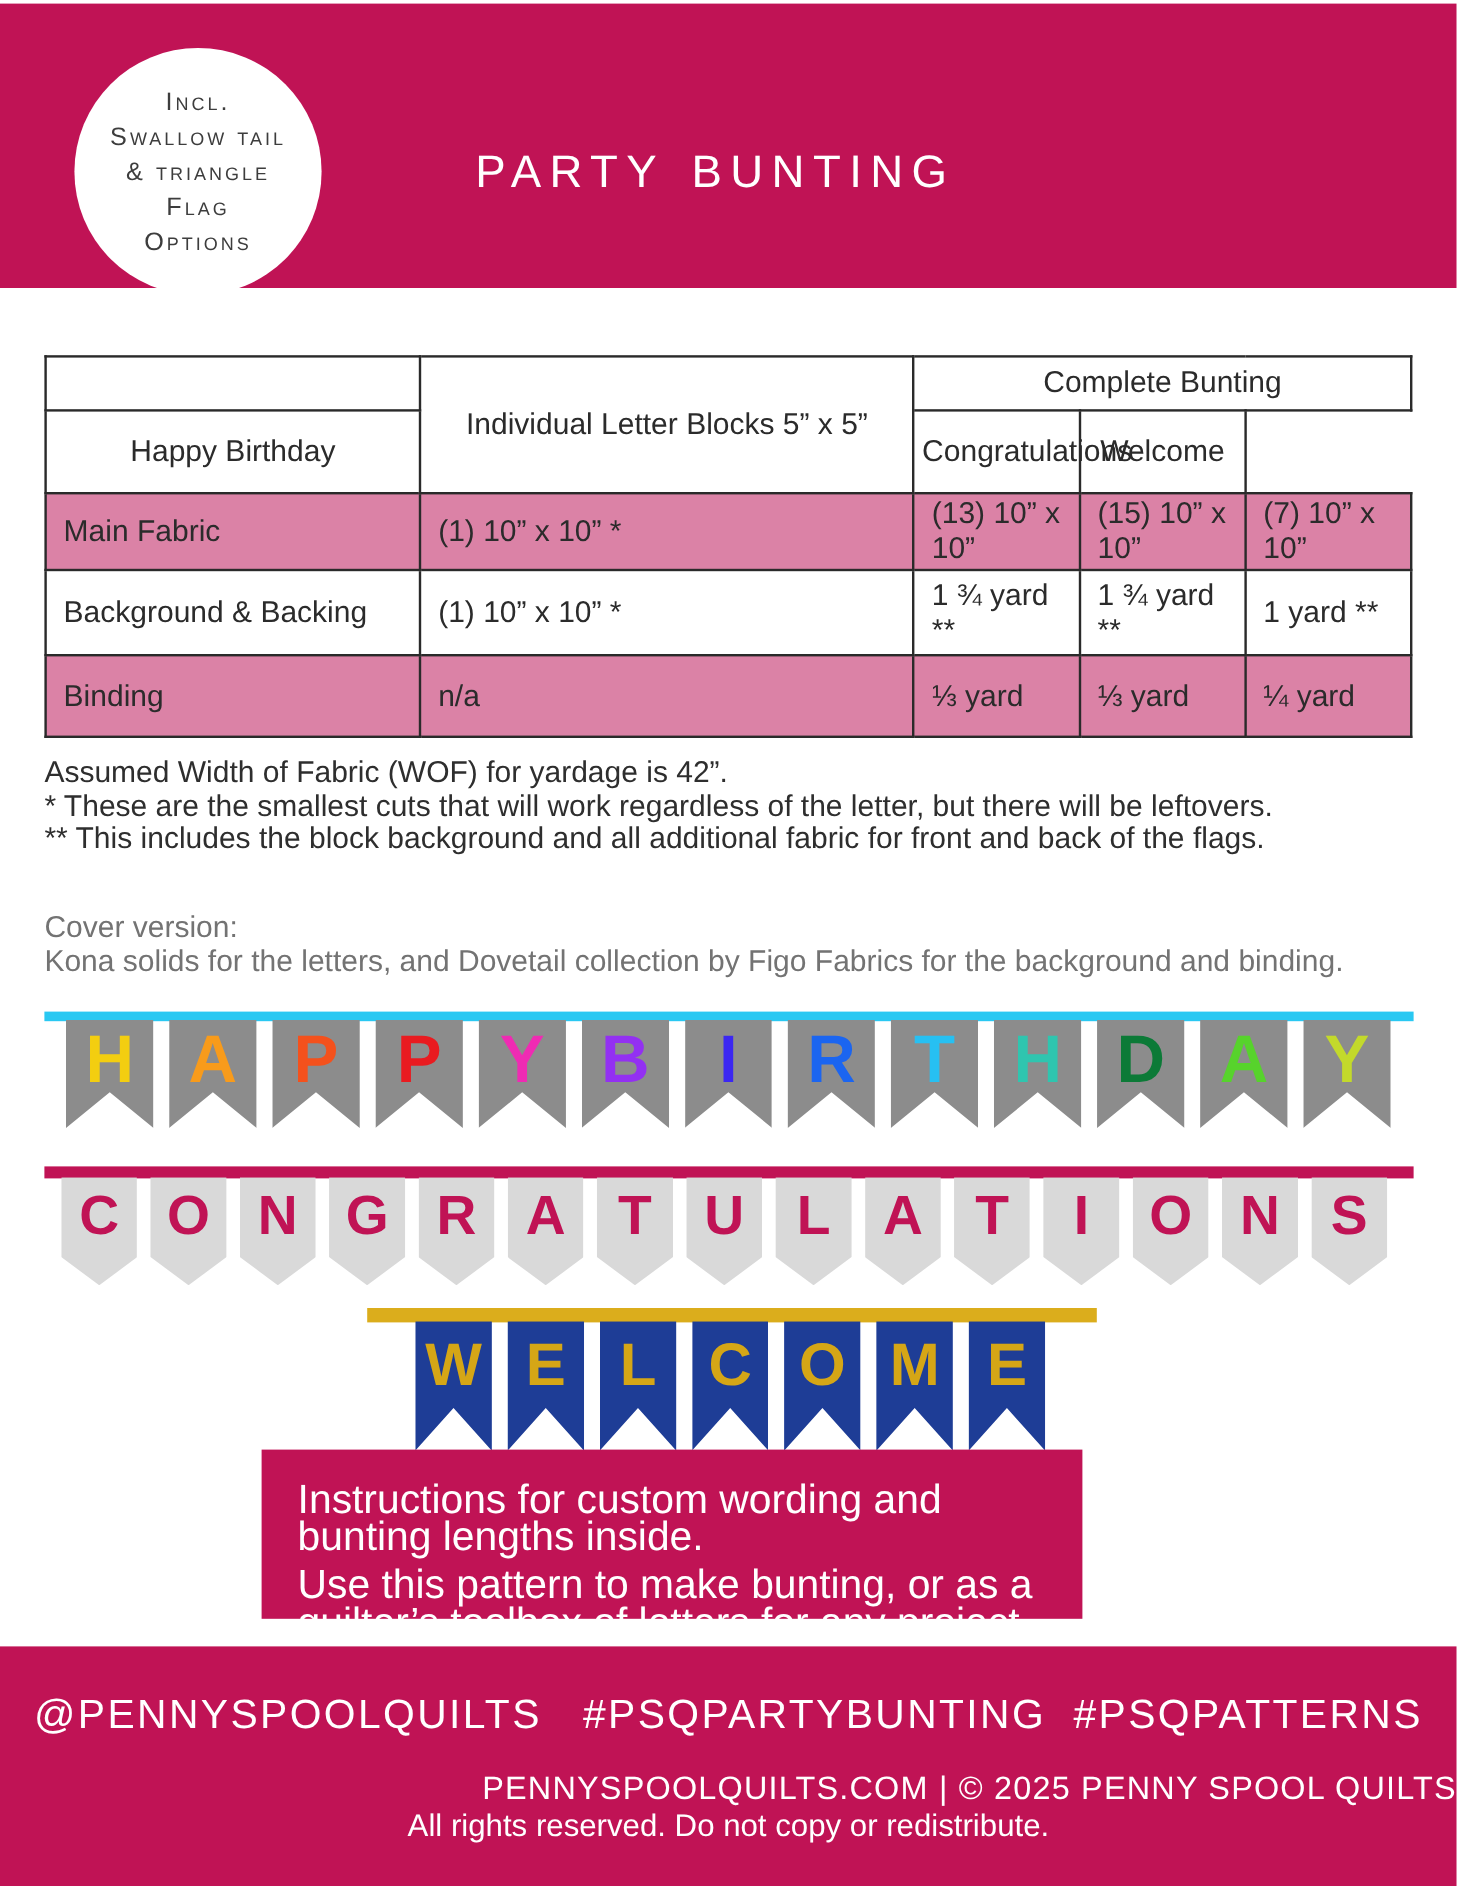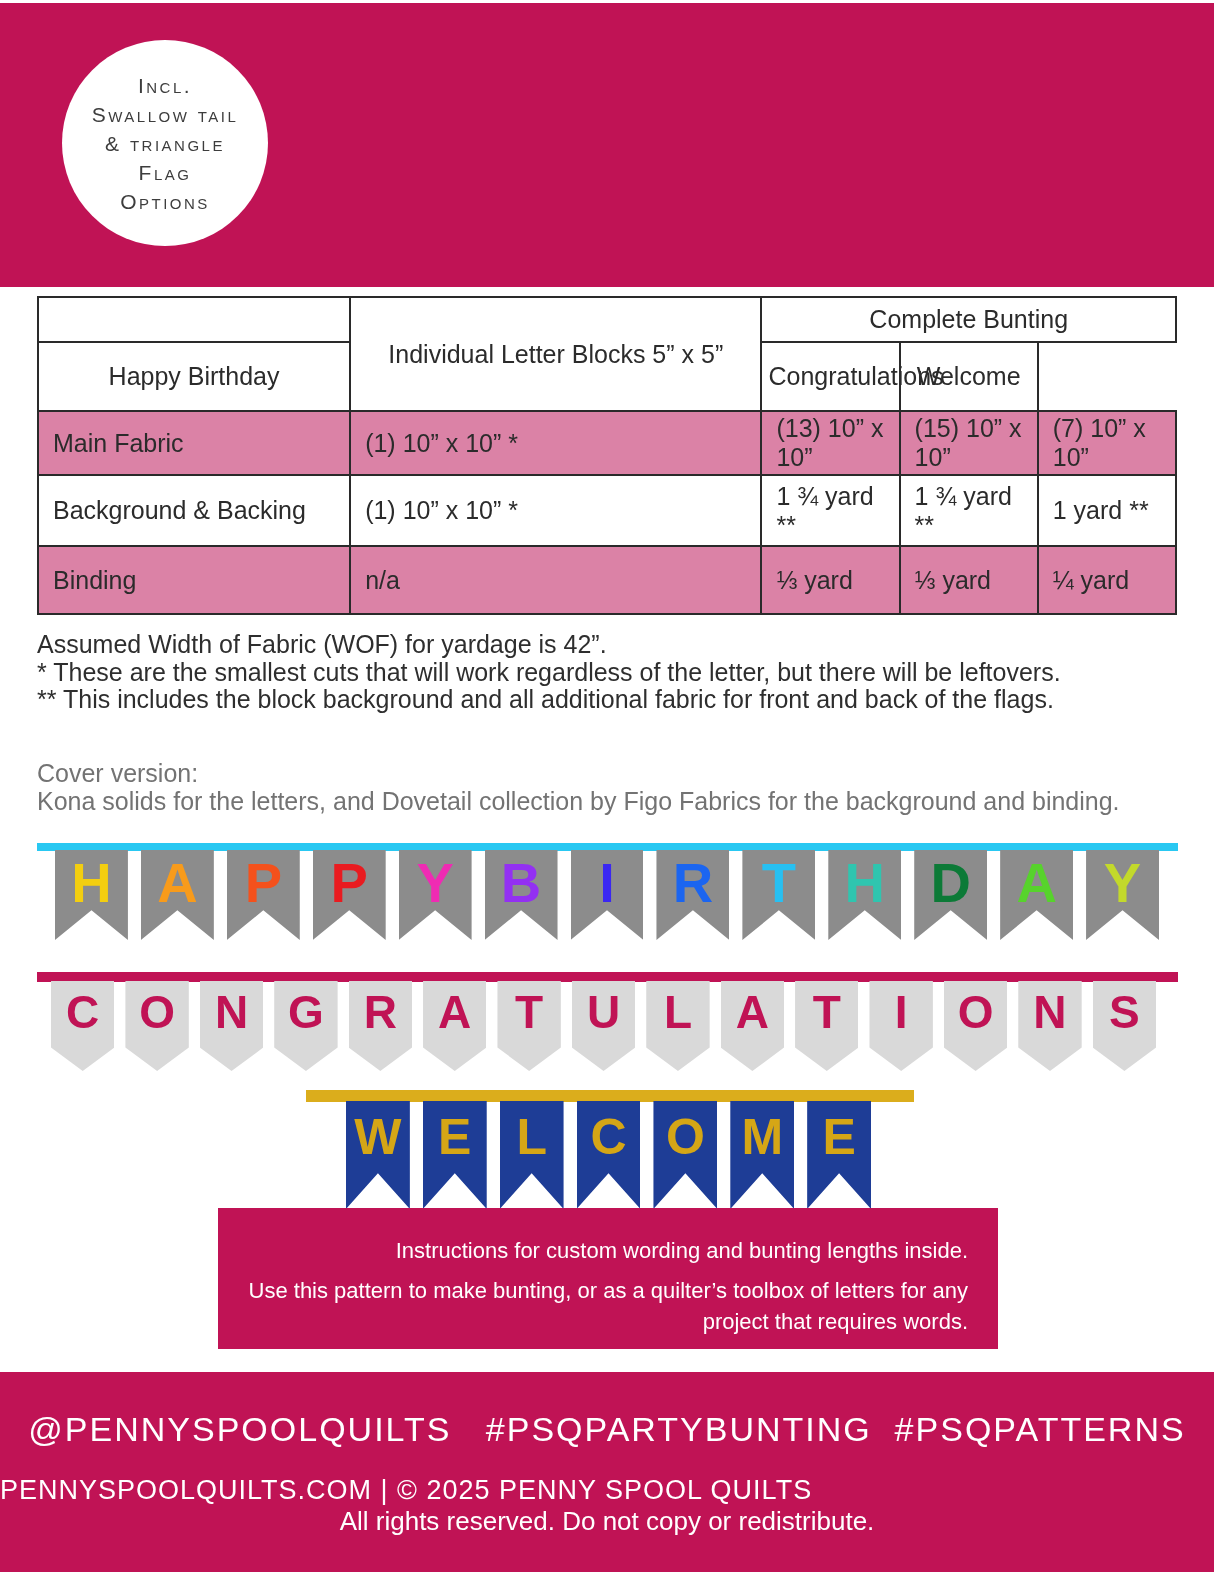--- a/index.html
+++ b/index.html
@@ -2,21 +2,21 @@
 <html><head>
 <meta charset="utf-8">
 <style>
   html,body { margin:0; padding:0; background:#ffffff; }
   .page {
     position:relative; width:1214px; height:1572px; overflow:hidden;
     font-family:"Liberation Sans", sans-serif; color:#2e2e2e; background:#ffffff;
   }
   
   .header-band {
-    position:absolute; left:0; right:0; top:3px; height:284px;
+    position:absolute; left:0; right:0; top:3px; height:237px;
     background:#C01355;
   }
   .badge {
     position:absolute; left:62px; top:37px; width:206px; height:206px;
     background:#ffffff; border-radius:50%;
     display:flex; flex-direction:column; align-items:center; justify-content:center;
     text-align:center; color:#3d3d3d;
   }
   .badge div {
     font-size:21px; letter-spacing:2.5px; line-height:29px;
@@ -77,57 +77,58 @@
   #banner-happy-birthday .flags { left:18px; top:7px; width:1104px; gap:13px; height:90px; }
   #banner-happy-birthday .flag { padding-top:5px; font-size:56px; }
   #banner-congratulations .rope { left:0; top:0; width:1141px; height:10px; }
   #banner-congratulations .flags { left:14px; top:9px; width:1105px; gap:11px; height:90px; }
   #banner-congratulations .flag { padding-top:8px; font-size:46px; }
   #banner-welcome .rope { left:0; top:0; width:608px; height:12px; }
   #banner-welcome .flags { left:40px; top:11px; width:525px; gap:13px; height:108px; }
   #banner-welcome .flag { padding-top:11px; font-size:50px; }
   
   .info-box {
-    position:absolute; left:218px; top:1208px; width:780px; height:141px;
+    position:absolute; left:218px; top:1208px; width:684px; height:141px;
     background:#C01355; color:#ffffff; box-sizing:border-box;
-    padding:27px 30px 0 30px; font-size:22px; line-height:31px;text-align:right;
+    padding:27px 30px 0 30px; font-size:34px; line-height:31px;
   }
   .info-box .p1 { margin:0 0 9px 0; }
   .info-box .p2 { margin:0; }
   
   .footer-band {
     position:absolute; left:0; right:0; top:1372px; height:200px;
     background:#C01355; color:#ffffff;
   }
   .footer-social {
     position:absolute; left:0; right:0; top:38px; text-align:center;
     font-size:34px; letter-spacing:2px; text-transform:uppercase; white-space:pre;
   }
   .footer-site {
-    position:absolute; left:0; right:0; top:103px; text-align:left;
+    position:absolute; left:0; right:0; top:103px; text-align:right;
     font-size:27px; letter-spacing:1px; text-transform:uppercase; white-space:pre;
   }
   .footer-rights {
     position:absolute; left:0; right:0; top:134px; text-align:center;
     font-size:26px;
   }
 </style>
 </head>
 <body>
 
 <div class="page">
 
   <div class="header-band">
     <div class="badge">
       <div>Incl.</div>
       <div>swallow tail</div>
       <div>&amp; triangle</div>
       <div>flag</div>
       <div>options</div>
     </div>
+    <div class="main-title">Party Bunting</div>
   </div>
 
   <table class="materials">
     <tbody>
         <tr class="hr1">
       <td class="corner col-label"></td>
       <th class="col-ind" rowspan="2">Individual Letter Blocks 5” x 5”</th>
       <th class="col-sub" colspan="3">Complete Bunting</th>
     </tr>
     <tr class="hr2">

